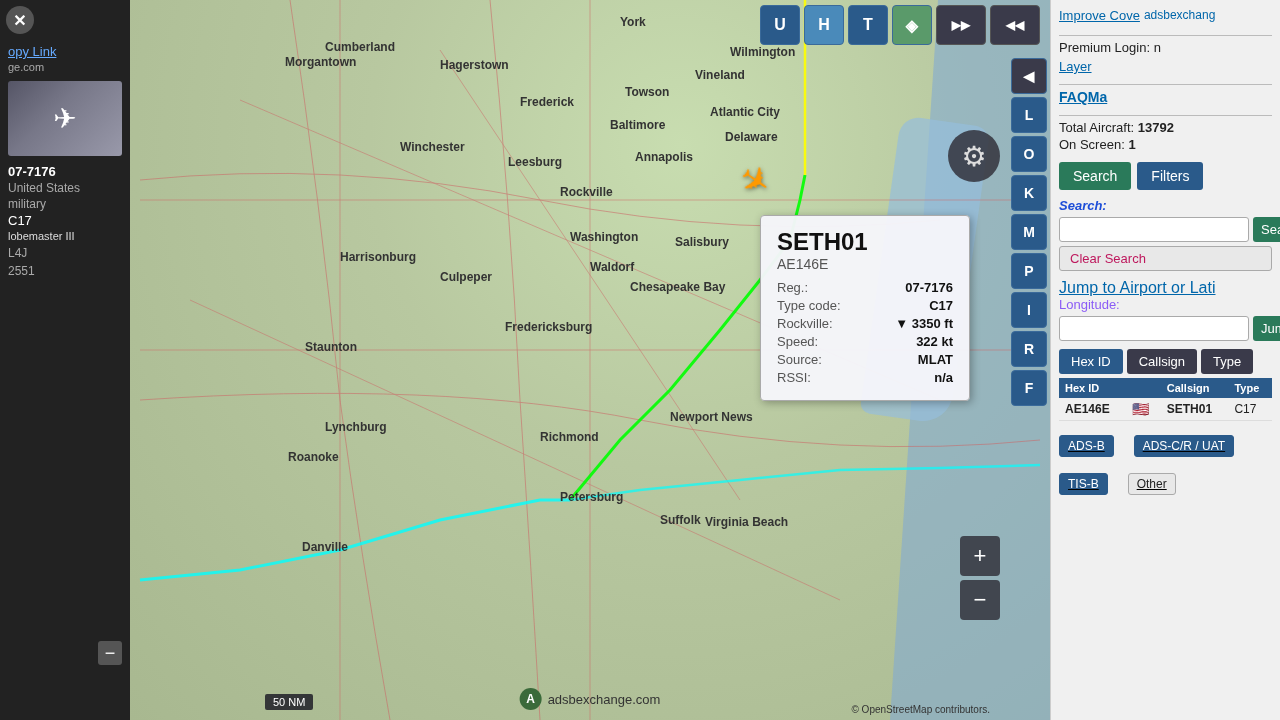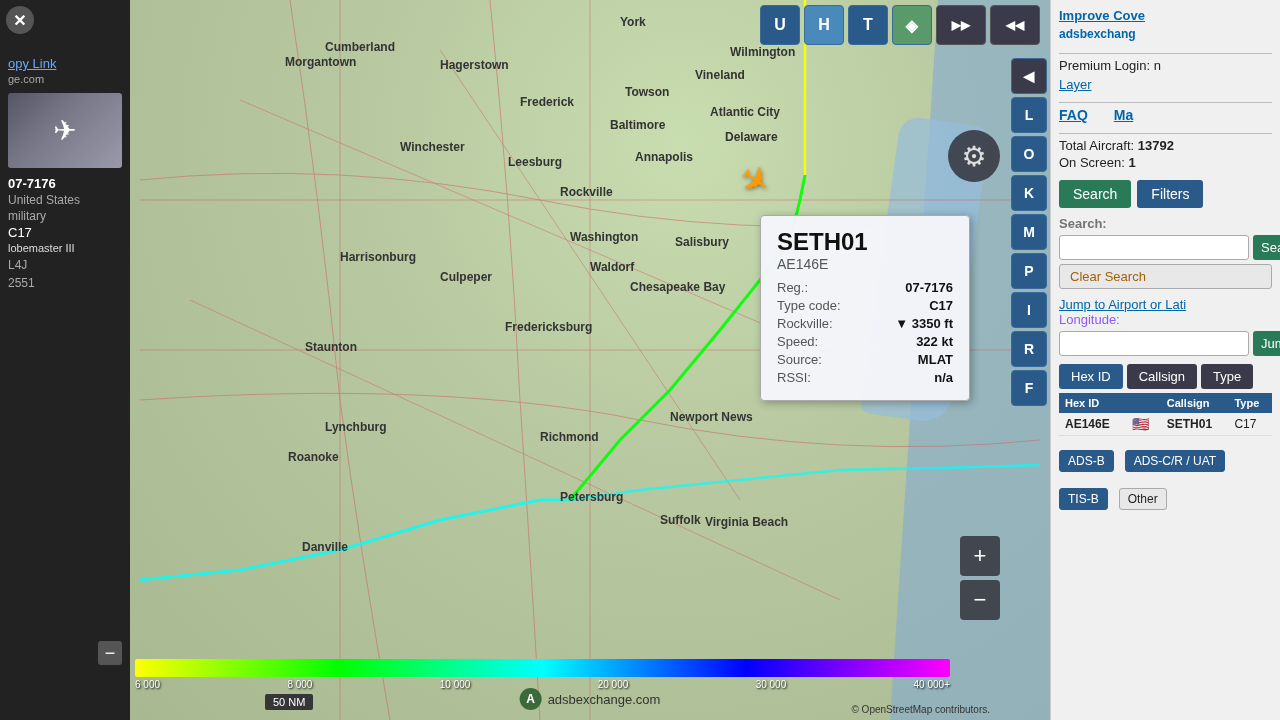--- a/index.html
+++ b/index.html
@@ -25,21 +25,21 @@
       height: 28px;
       background: #555;
       border-radius: 50%;
       display: flex; align-items: center; justify-content: center;
       cursor: pointer;
       font-size: 16px;
       color: #fff;
       font-weight: bold;
     }
     .copy-link {
-      margin-top: 48px;
+      margin-top: 36px;
       color: #6af;
       font-size: 13px;
       text-decoration: underline;
       cursor: pointer;
     }
     .website-link {
       color: #aaa;
       font-size: 11px;
       margin-top: 2px;
     }
@@ -296,41 +296,41 @@
       width: 230px;
       min-width: 230px;
       background: #f0f0f0;
       display: flex;
       flex-direction: column;
       padding: 8px;
       overflow-y: auto;
       z-index: 10;
       border-left: 1px solid #ccc;
     }
-    .right-links { display: flex; flex-direction: column; gap: 4px; margin-bottom: 8px; font-weight: bold; }
+    .right-links { display: flex; flex-direction: row; gap: 4px; margin-bottom: 8px; }
     .right-link { color: #06a; font-size: 13px; text-decoration: underline; cursor: pointer; }
     .right-link-sub { color: #06a; font-size: 12px; cursor: pointer; }
     .right-divider { border: none; border-top: 1px solid #bbb; margin: 4px 0; }
-    .right-nav-links { display: flex; gap: 26px; margin-bottom: 6px; }
+    .right-nav-links { display: flex; gap: 0; margin-bottom: 6px; }
     .right-nav-link { color: #06a; font-size: 14px; font-weight: bold; text-decoration: underline; cursor: pointer; }
     .stats-line { font-size: 13px; color: #222; margin-bottom: 2px; }
     .stats-bold { font-weight: bold; }
     .search-filter-btns { display: flex; gap: 6px; margin: 8px 0; }
     .sf-btn {
       padding: 6px 14px;
       background: #2a7a5a;
       color: #fff;
       border: none;
       border-radius: 3px;
       font-size: 14px;
       cursor: pointer;
     }
     .sf-btn.filters { background: #2a5a8a; }
     .search-section { margin-bottom: 8px; }
-    .search-label { font-size: 13px; font-weight: bold; color: #737373; margin-bottom: 4px; }
+    .search-label { font-size: 13px; font-weight: bold; color: #1d4ed8; margin-bottom: 4px; font-style: italic; }
     .search-row { display: flex; gap: 4px; margin-bottom: 4px; }
     .search-input {
       flex: 1;
       padding: 4px 6px;
       border: 1px solid #aaa;
       border-radius: 3px;
       font-size: 13px;
       background: #fff;
     }
     .search-go-btn {
@@ -338,30 +338,30 @@
       background: #2a7a5a;
       color: #fff;
       border: none;
       border-radius: 3px;
       font-size: 13px;
       cursor: pointer;
     }
     .clear-search-btn {
       padding: 4px 10px;
       background: #e8e8e8;
-      color: #a16207;
+      color: #be185d;
       border: 1px solid #aaa;
       border-radius: 3px;
       font-size: 13px;
       cursor: pointer;
       width: 100%;
       text-align: left;
     }
     .jump-section { margin-bottom: 8px; }
-    .jump-label { font-size: 13px; color: #06a; text-decoration: underline; cursor: pointer; }
+    .jump-label { font-size: 16px; color: #06a; text-decoration: underline; cursor: pointer; }
     .jump-sub-label { font-size: 13px; color: #8b5cf6; }
     .jump-input-row { display: flex; gap: 4px; margin-top: 4px; }
     .jump-input {
       flex: 1;
       padding: 4px 6px;
       border: 1px solid #aaa;
       border-radius: 3px;
       font-size: 13px;
       background: #fff;
     }
@@ -398,21 +398,21 @@
     .results-table td {
       padding: 3px 6px;
       border-bottom: 1px solid #ddd;
       color: #222;
     }
     .results-table tr:nth-child(even) td { background: #e8e8f0; }
     .result-hex { color: #f80; font-weight: bold; font-size: 12px; }
     .result-callsign { color: #111; font-weight: bold; }
     .result-flag { font-size: 14px; }
     .ads-section { margin-top: 8px; }
-    .ads-row { display: flex; gap: 11px; flex-wrap: wrap; }
+    .ads-row { display: flex; gap: 20px; flex-wrap: wrap; text-decoration: underline; }
     .ads-btn {
       padding: 3px 8px;
       border: 1px solid #aaa;
       border-radius: 3px;
       font-size: 12px;
       cursor: pointer;
       background: #e8e8e8;
       color: #222;
     }
     .ads-btn.active { background: #2a5a8a; color: #fff; border-color: #2a5a8a; }
@@ -562,31 +562,20 @@
     <div class="side-nav-btn">F</div>
   </div>
 
   <div class="gear-icon">⚙</div>
 
   <div class="zoom-controls">
     <div class="zoom-btn">+</div>
     <div class="zoom-btn">−</div>
   </div>
 
-  <div class="color-bar-container">
-    <div class="color-bar"></div>
-    <div class="color-bar-labels">
-      <span>6 000</span>
-      <span>8 000</span>
-      <span>10 000</span>
-      <span>20 000</span>
-      <span>30 000</span>
-      <span>40 000+</span>
-    </div>
-  </div>
 
   <div class="nm-badge">50 NM</div>
 
   <div class="watermark">
     <div class="watermark-logo">A</div>
     <span>adsbexchange.com</span>
   </div>
 
   <div class="copyright">© OpenStreetMap contributors.</div>
 </div>

